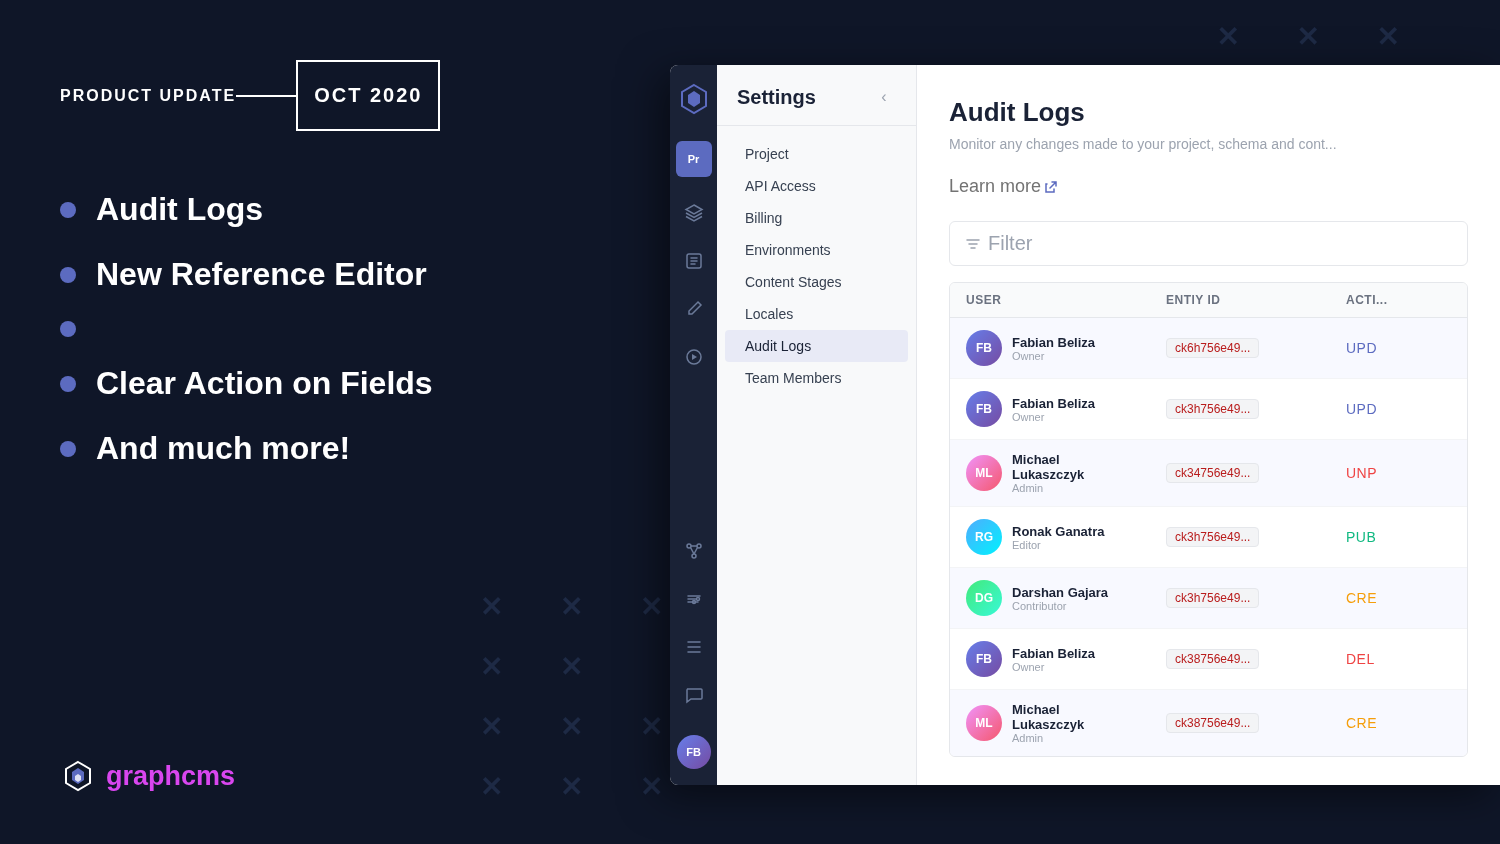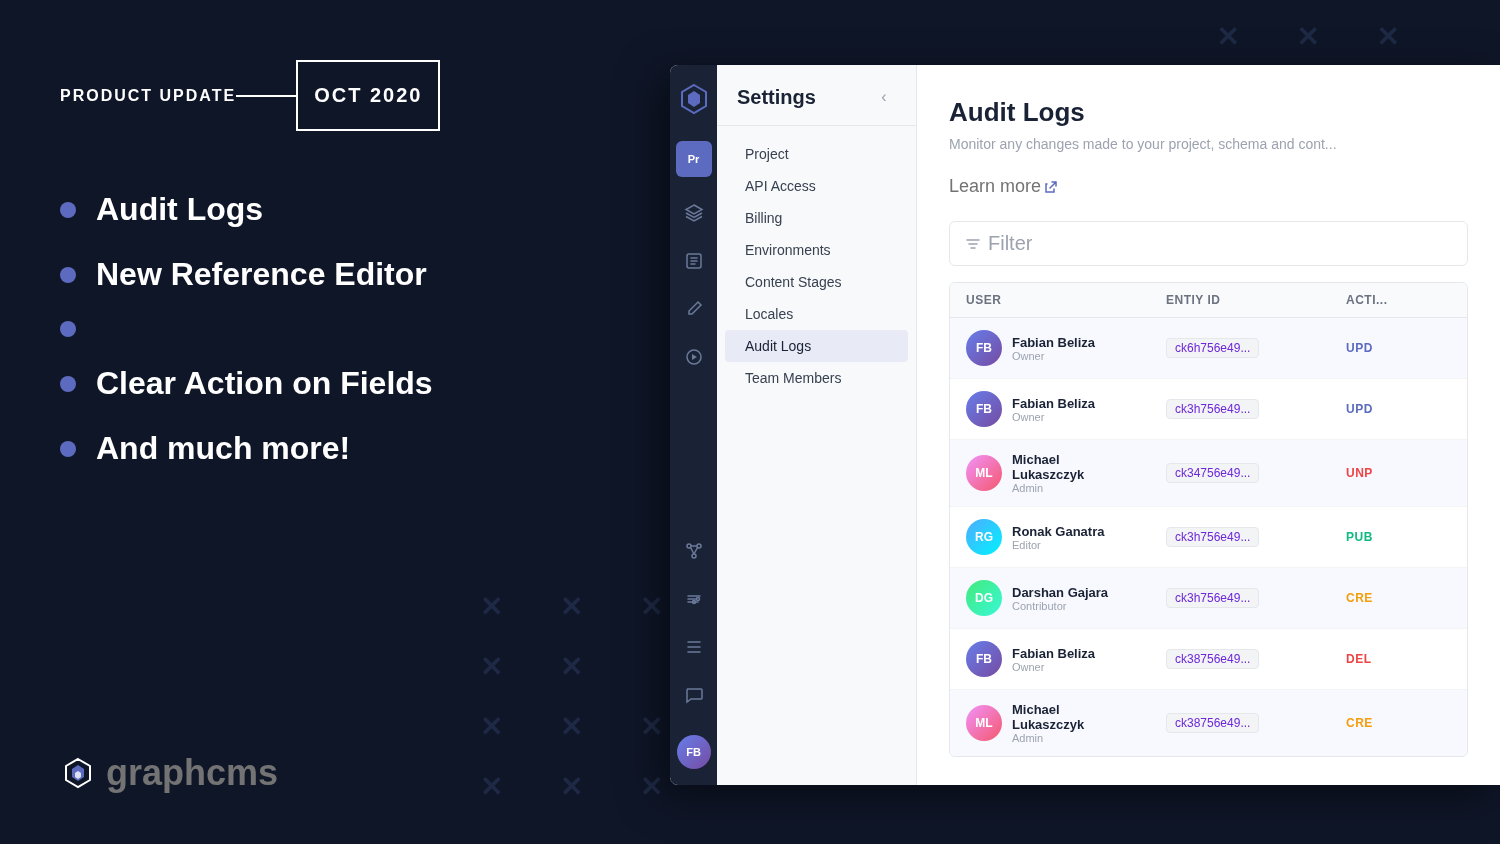--- a/index.html
+++ b/index.html
@@ -98,23 +98,23 @@
       gap: 10px;
       margin-top: 40px;
     }
 
     .logo-icon {
       width: 36px;
       height: 36px;
     }
 
     .logo-text {
-      font-size: 36px;
+      font-size: 27px;
       font-weight: 400;
-      color: #737373;
+      color: #d946ef;
     }
 
     .logo-text span {
       font-weight: 700;
     }
 
     
     .app-window {
       position: absolute;
       right: 0;
@@ -344,28 +344,28 @@
       font-size: 12px;
       color: #6b7280;
     }
 
     .entity-id {
       background: #f3f4f6;
       border: 1px solid #e5e7eb;
       border-radius: 4px;
       padding: 2px 8px;
       font-size: 12px;
-      color: #6d28d9;
+      color: #b91c1c;
       display: inline-block;
     }
 
     .action-cell {
       padding: 12px 16px;
-      font-size: 12px;
-      font-weight: 700;
+      font-size: 14px;
+      font-weight: 400;
       letter-spacing: 0.5px;
     }
 
     .action-upd { color: #5c6bc0; }
     .action-unp { color: #ef4444; }
     .action-pub { color: #10b981; }
     .action-cre { color: #f59e0b; }
     .action-del { color: #ef4444; }
 
     

